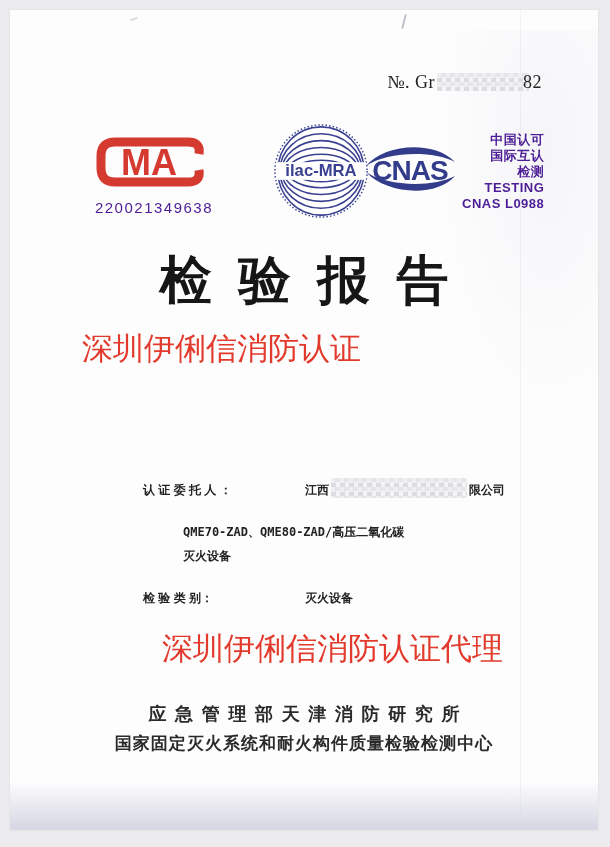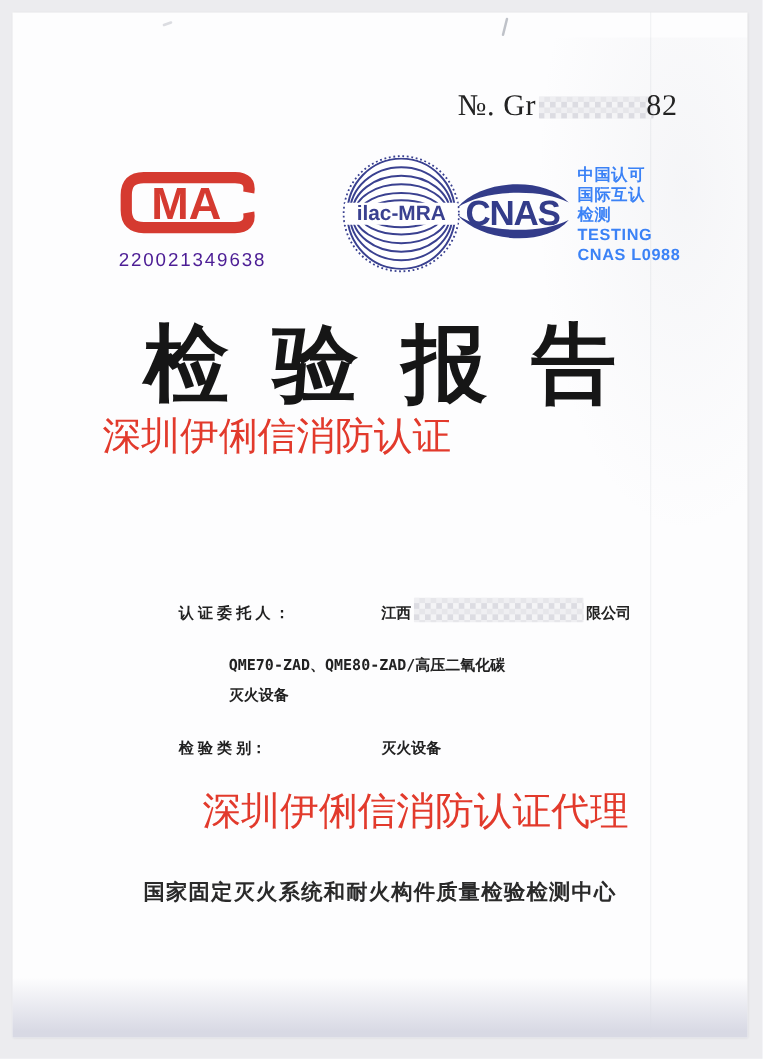--- a/index.html
+++ b/index.html
@@ -34,21 +34,21 @@
   }
   .scratch-b{
     position:absolute;left:120px;top:8px;width:8px;height:2px;
     background:#b9bcc4;transform:rotate(-20deg);opacity:.5;border-radius:2px;
   }
 
   
   .doc-number{
     position:absolute;top:62px;right:56px;
     font-family:"Liberation Serif","DejaVu Serif",serif;
-    font-size:24px;letter-spacing:.5px;color:#232323;
+    font-size:18px;letter-spacing:.5px;color:#232323;
     white-space:nowrap;
   }
   .mosaic{
     display:inline-block;
     background-image:conic-gradient(from 0deg,#e6e6ea 0 25%,#f4f4f6 0 50%,#dcdce2 0 75%,#efeff2 0);
     background-size:9px 9px;
     border-radius:1px;
   }
   .mosaic.num{width:92px;height:18px;vertical-align:-3px;margin:0 -6px 0 2px;}
   .mosaic.applicant{width:136px;height:20px;vertical-align:-4px;margin:0 2px;}
@@ -58,29 +58,29 @@
   .cma{position:absolute;left:84px;top:8px;width:120px;text-align:center;}
   .cma-number{
     margin-top:1px;
     color:#4c1d95;font-weight:normal;font-size:15px;letter-spacing:1.5px;
     font-family:"Liberation Sans",sans-serif;
   }
   .ilac{position:absolute;left:262px;top:0px;}
   .cnas-mark{position:absolute;left:352px;top:16px;}
   .cnas-text{
     position:absolute;left:452px;top:10px;
-    color:#3b82f6;font-weight:bold;font-size:13px;line-height:16px;
-    letter-spacing:.5px;white-space:nowrap;
+    color:#4c1d95;font-weight:bold;font-size:13px;line-height:16px;
+    letter-spacing:.5px;white-space:nowrap;text-align:right;
   }
 
   
   .report-title{
     position:absolute;left:0;top:236px;width:100%;
     text-align:center;
-    font-size:68px;font-weight:900;color:#161616;
+    font-size:52px;font-weight:900;color:#161616;
     letter-spacing:.52em;text-indent:.52em;
     font-family:"Liberation Sans","DejaVu Sans",sans-serif;
   }
 
   
   .wm{color:#e23a2c;font-weight:500;font-size:31px;white-space:nowrap;
       font-family:"Liberation Sans","DejaVu Sans",sans-serif;}
   .wm-top{position:absolute;left:72px;top:318px;text-align:center;}
   .wm-bottom{position:absolute;left:152px;top:618px;}
 
@@ -190,17 +190,18 @@
 
     <div class="field-row">
       <span class="field-label">检 验 类 别：</span>
       <span class="field-value"><span class="cjk">灭火设备</span></span>
     </div>
   </div>
 
   <div class="wm wm-bottom">深圳伊俐信消防认证代理</div>
 
   <div class="footer">
+    <div class="footer-line1">应急管理部天津消防研究所</div>
     <div class="footer-line2">国家固定灭火系统和耐火构件质量检验检测中心</div>
   </div>
 
   <div class="bottom-band"></div>
 </div>
 
 </body></html>

